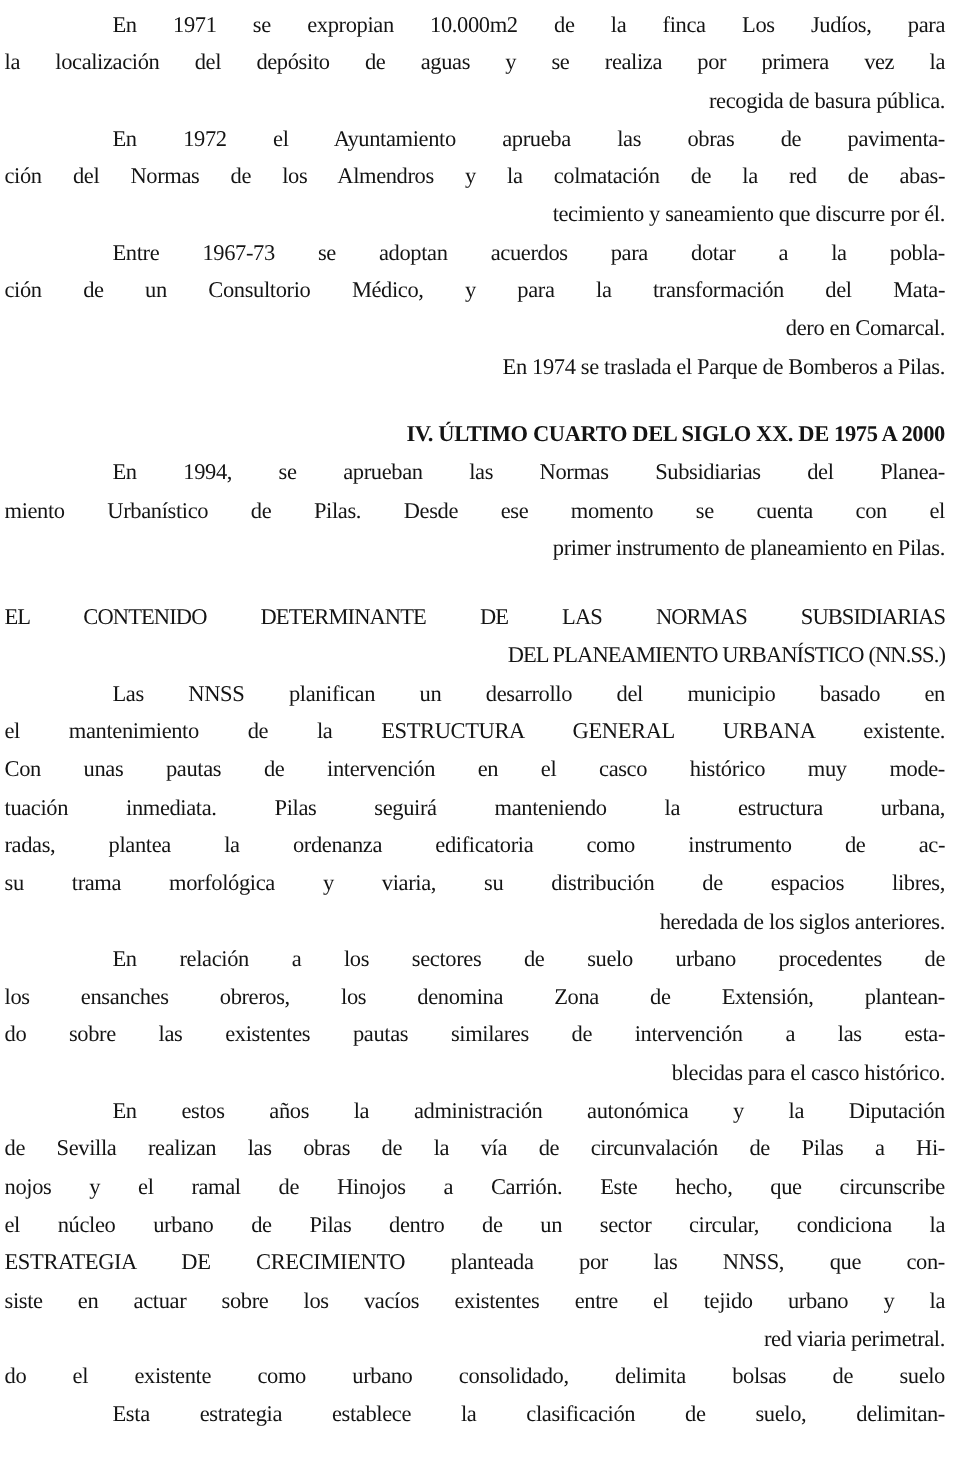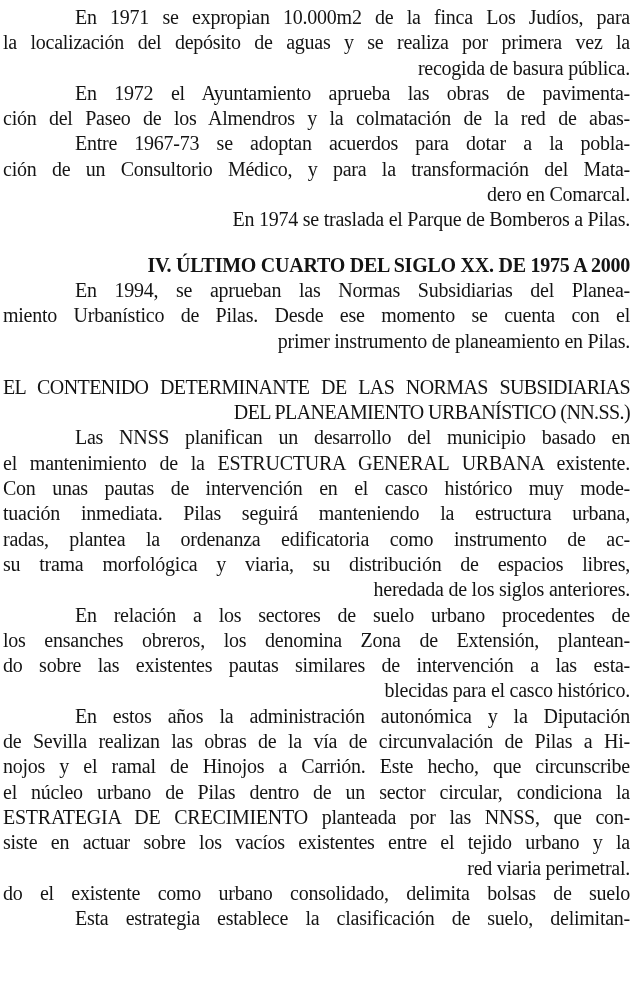--- a/index.html
+++ b/index.html
@@ -9,21 +9,21 @@
   }
   .page {
     position: relative;
     width: 643px;
     height: 986px;
     box-sizing: border-box;
     padding: 5px 13px 0 3px;
     background: #ffffff;
     color: #141414;
     font-family: "Liberation Serif", "DejaVu Serif", serif;
-    font-size: 20px;
+    font-size: 15px;
     line-height: 25.3px;
     overflow: hidden;
     -webkit-font-smoothing: antialiased;
   }
   .block { margin: 0; }
   .line {
     text-align: justify;
     text-align-last: justify;
     word-spacing: -1.5px;
     letter-spacing: -0.25px;
@@ -55,21 +55,22 @@
 <body>
 
 <div class="page" style="background: rgb(255, 255, 255); color: rgb(20, 20, 20);">
     <div class="block block-body">
       <div class="line first">En 1971 se expropian 10.000m2 de la finca Los Judíos, para</div>
       <div class="line">la localización del depósito de aguas y se realiza por primera vez la</div>
       <div class="line lastline">recogida de basura pública.</div>
     </div>
     <div class="block block-body">
       <div class="line first">En 1972 el Ayuntamiento aprueba las obras de pavimenta-</div>
-      <div class="line">ción del Paseo de los Almendros y la colmatación de la red de abas-</div>
+      <div class="line">ción del Normas de los Almendros y la colmatación de la red de abas-</div>
+      <div class="line lastline">tecimiento y saneamiento que discurre por él.</div>
     </div>
     <div class="block block-body">
       <div class="line first">Entre 1967-73 se adoptan acuerdos para dotar a la pobla-</div>
       <div class="line">ción de un Consultorio Médico, y para la transformación del Mata-</div>
       <div class="line lastline">dero en Comarcal.</div>
     </div>
     <div class="block block-body">
       <div class="line first lastline">En 1974 se traslada el Parque de Bomberos a Pilas.</div>
     </div>
     <div class="block block-heading">

